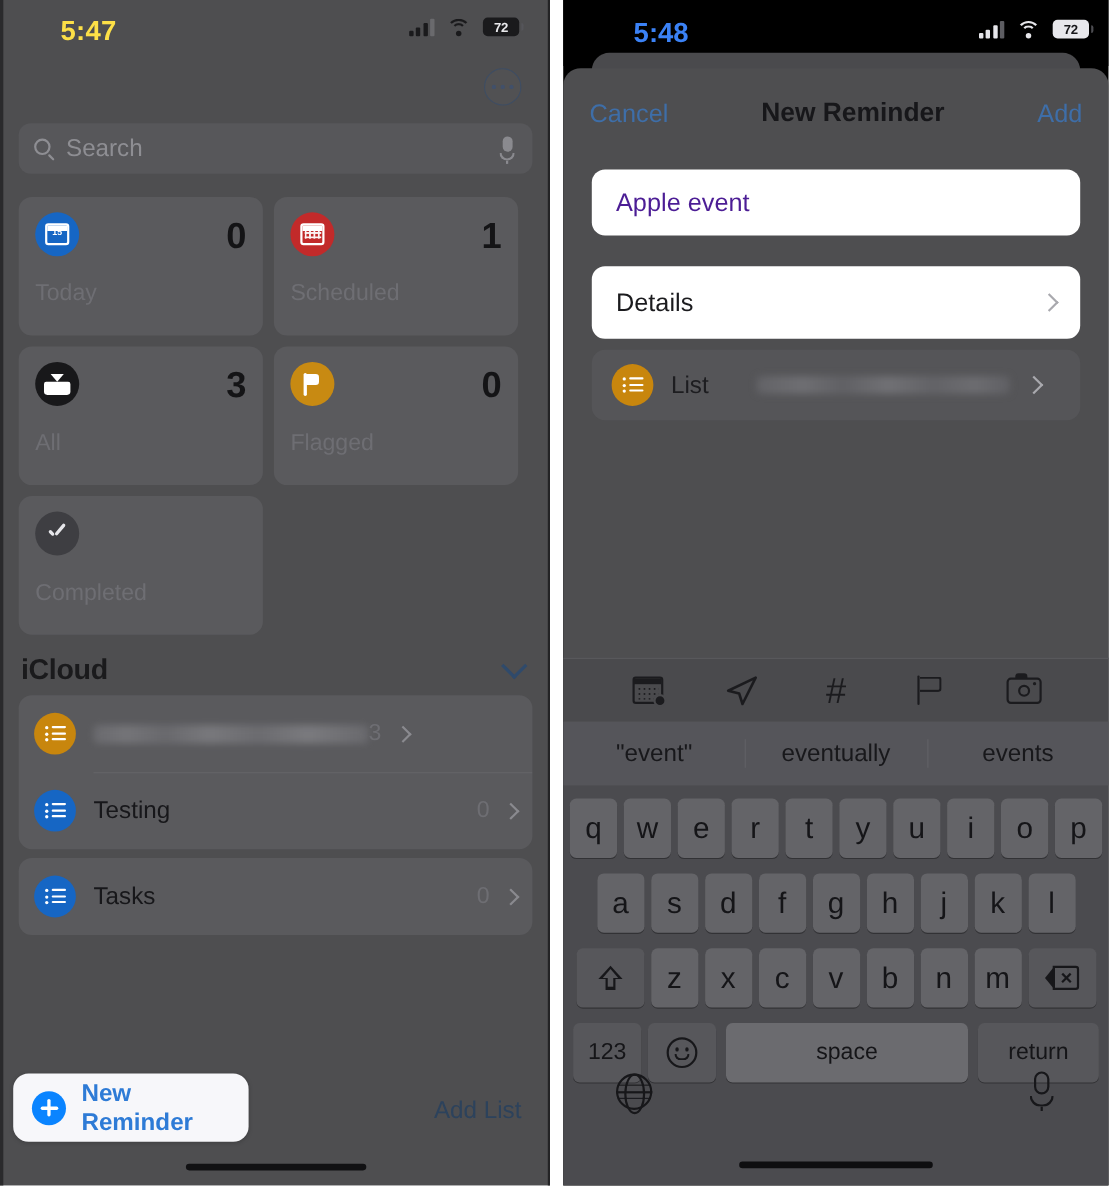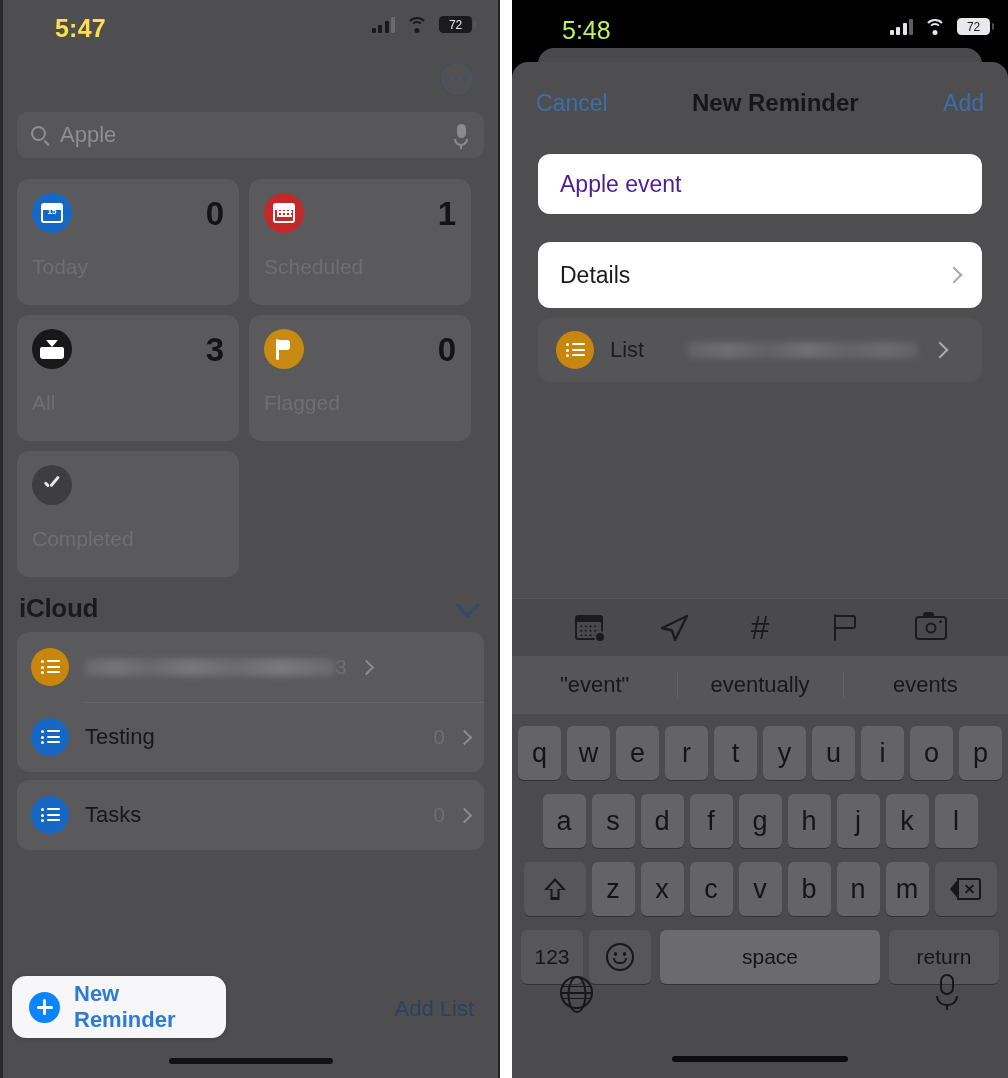--- a/index.html
+++ b/index.html
@@ -28,21 +28,21 @@
   .wifi { width:22px; height:16px; position:relative; }
   .wifi span { position:absolute; left:50%; transform:translateX(-50%); border:2.6px solid #1a1a1c;
     border-bottom-color:transparent; border-left-color:transparent; border-right-color:transparent;
     border-radius:50%; }
   .wifi span.a{ width:22px; height:22px; top:0; }
   .wifi span.b{ width:13px; height:13px; top:4.5px; }
   .wifi i.dot { position:absolute; left:50%; transform:translateX(-50%); bottom:0px; width:5px; height:5px;
     border-radius:50%; background:#1a1a1c; }
   .batt { width:33px; height:17px; border-radius:4.5px; background:#1a1a1c; position:relative;
     display:flex; align-items:center; justify-content:center; }
-  .batt-txt { font-size:12px; font-weight:400; color:#e9e9ec; letter-spacing:-.2px; }
+  .batt-txt { font-size:12px; font-weight:700; color:#e9e9ec; letter-spacing:-.2px; }
   .batt:after { content:""; position:absolute; right:-4px; top:5px; width:2.5px; height:7px;
     background:#55555a; border-radius:0 2px 2px 0; }
 
   .more-row { height:48px; position:relative; }
   .more-btn {
     position:absolute; right:24px; top:6px; width:34px; height:34px; border-radius:50%;
     border:1.8px solid #3e4d63; display:flex; align-items:center; justify-content:center; gap:3.5px;
     background:rgba(255,255,255,0.02);
   }
   .more-btn i { width:4.5px; height:4.5px; border-radius:50%; background:#41506a; display:block; }
@@ -139,21 +139,21 @@
   .add-list { position:absolute; right:24px; top:30px; font-size:22px; color:#2c425c; }
   .home-ind-l { position:absolute; left:50%; transform:translateX(-50%); bottom:14px;
     width:164px; height:6px; border-radius:4px; background:#111113; }
 
   
   .phone-right {
     position:absolute; left:512px; top:0; width:496px; height:1078px;
     background:#000; overflow:hidden;
   }
   .r-statusbar { position:relative; height:60px; background:#000; }
-  .r-sb-time { position:absolute; left:50px; top:16px; font-size:25px; font-weight:400; color:#bef264; }
+  .r-sb-time { position:absolute; left:64px; top:16px; font-size:25px; font-weight:700; color:#3b82f6; }
   .r-sb-right { position:absolute; right:18px; top:18px; display:flex; align-items:center; gap:11px; }
   .r-bars i { background:#e6e6ea; }
   .r-bars i:nth-child(4){ background:#5d5d62; }
   .r-wifi span { border-top-color:transparent; border-left-color:transparent; border-right-color:transparent;
       border-bottom-color:transparent; }
   .r-wifi span.a,.r-wifi span.b { border-color:#e6e6ea; border-bottom-color:transparent;
       border-left-color:transparent; border-right-color:transparent; }
   .r-wifi i.dot { background:#e6e6ea; }
   .r-batt { background:#e8e8ec; }
   .r-batt .batt-txt { color:#17171a; }
@@ -334,21 +334,21 @@
           <i></i>
           <i></i>
         </div>
     </div>
 
     <div class="searchbar">
       <div class="mag">
           <span></span>
           <i></i>
         </div>
-      <div class="search-ph">Apple</div>
+      <div class="search-ph">Search</div>
       <div class="mic">
         <div class="cap"></div>
           <div class="arc"></div>
           <div class="stem"></div>
       </div>
     </div>
 
     <div class="cards">
 
       <div class="card">

